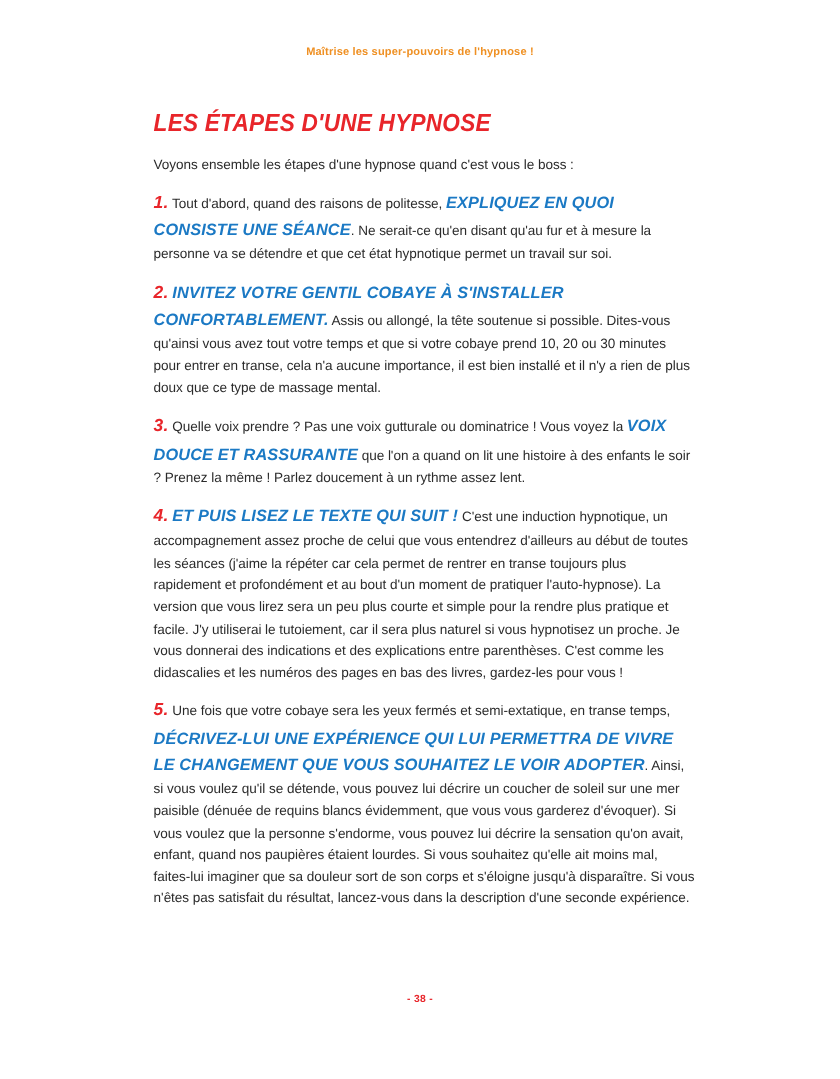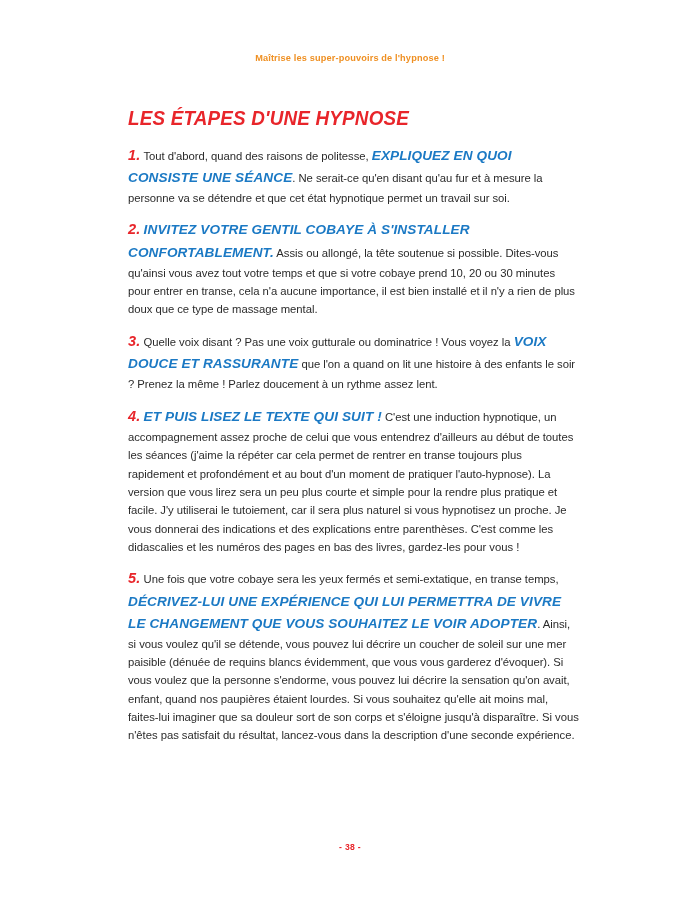--- a/index.html
+++ b/index.html
@@ -11,21 +11,21 @@
     width: 700px;
     height: 899px;
     position: relative;
     font-family: "Liberation Sans", sans-serif;
     color: #2b2b2b;
     overflow: hidden;
   }
 
   .page {
     position: absolute;
-    top: 15px; left: 0;
+    top: 0; left: 0;
     width: 700px;
     height: 792px;
     background: #ffffff;
   }
 
   
   .running-header {
     position: absolute;
     top: 38px;
     left: 0;
@@ -107,35 +107,36 @@
 <body>
 
 <div class="page">
 
   <div class="running-header">Maîtrise les super-pouvoirs de l'hypnose !</div>
 
   <div class="content">
 
     <h1 class="section-title">LES ÉTAPES D'UNE HYPNOSE</h1>
 
+    <p class="para">Voyons ensemble les étapes d'une hypnose quand c'est vous le boss :</p>
 
     <p class="para step">
       <span class="num">1.</span>
       <span>Tout d'abord, quand des raisons de politesse,</span>
       <span class="emph">EXPLIQUEZ EN QUOI CONSISTE UNE SÉANCE</span><span>. Ne serait-ce qu'en disant qu'au fur et à mesure la personne va se détendre et que cet état hypnotique permet un travail sur soi.</span>
     </p>
 
     <p class="para step">
       <span class="num">2.</span>
       <span class="emph">INVITEZ VOTRE GENTIL COBAYE À S'INSTALLER CONFORTABLEMENT.</span><span> Assis ou allongé, la tête soutenue si possible. Dites-vous qu'ainsi vous avez tout votre temps et que si votre cobaye prend 10, 20 ou 30 minutes pour entrer en transe, cela n'a aucune importance, il est bien installé et il n'y a rien de plus doux que ce type de massage mental.</span>
     </p>
 
     <p class="para step">
       <span class="num">3.</span>
-      <span>Quelle voix disant ? Pas une voix gutturale ou dominatrice ! Vous voyez la</span>
+      <span>Quelle voix prendre ? Pas une voix gutturale ou dominatrice ! Vous voyez la</span>
       <span class="emph">VOIX DOUCE ET RASSURANTE</span><span> que l'on a quand on lit une histoire à des enfants le soir ? Prenez la même ! Parlez doucement à un rythme assez lent.</span>
     </p>
 
     <p class="para step">
       <span class="num">4.</span>
       <span class="emph">ET PUIS LISEZ LE TEXTE QUI SUIT !</span><span> C'est une induction hypnotique, un accompagnement assez proche de celui que vous entendrez d'ailleurs au début de toutes les séances (j'aime la répéter car cela permet de rentrer en transe toujours plus rapidement et profondément et au bout d'un moment de pratiquer l'auto-hypnose). La version que vous lirez sera un peu plus courte et simple pour la rendre plus pratique et facile. J'y utiliserai le tutoiement, car il sera plus naturel si vous hypnotisez un proche. Je vous donnerai des indications et des explications entre parenthèses. C'est comme les didascalies et les numéros des pages en bas des livres, gardez-les pour vous !</span>
     </p>
 
     <p class="para step">
       <span class="num">5.</span>

